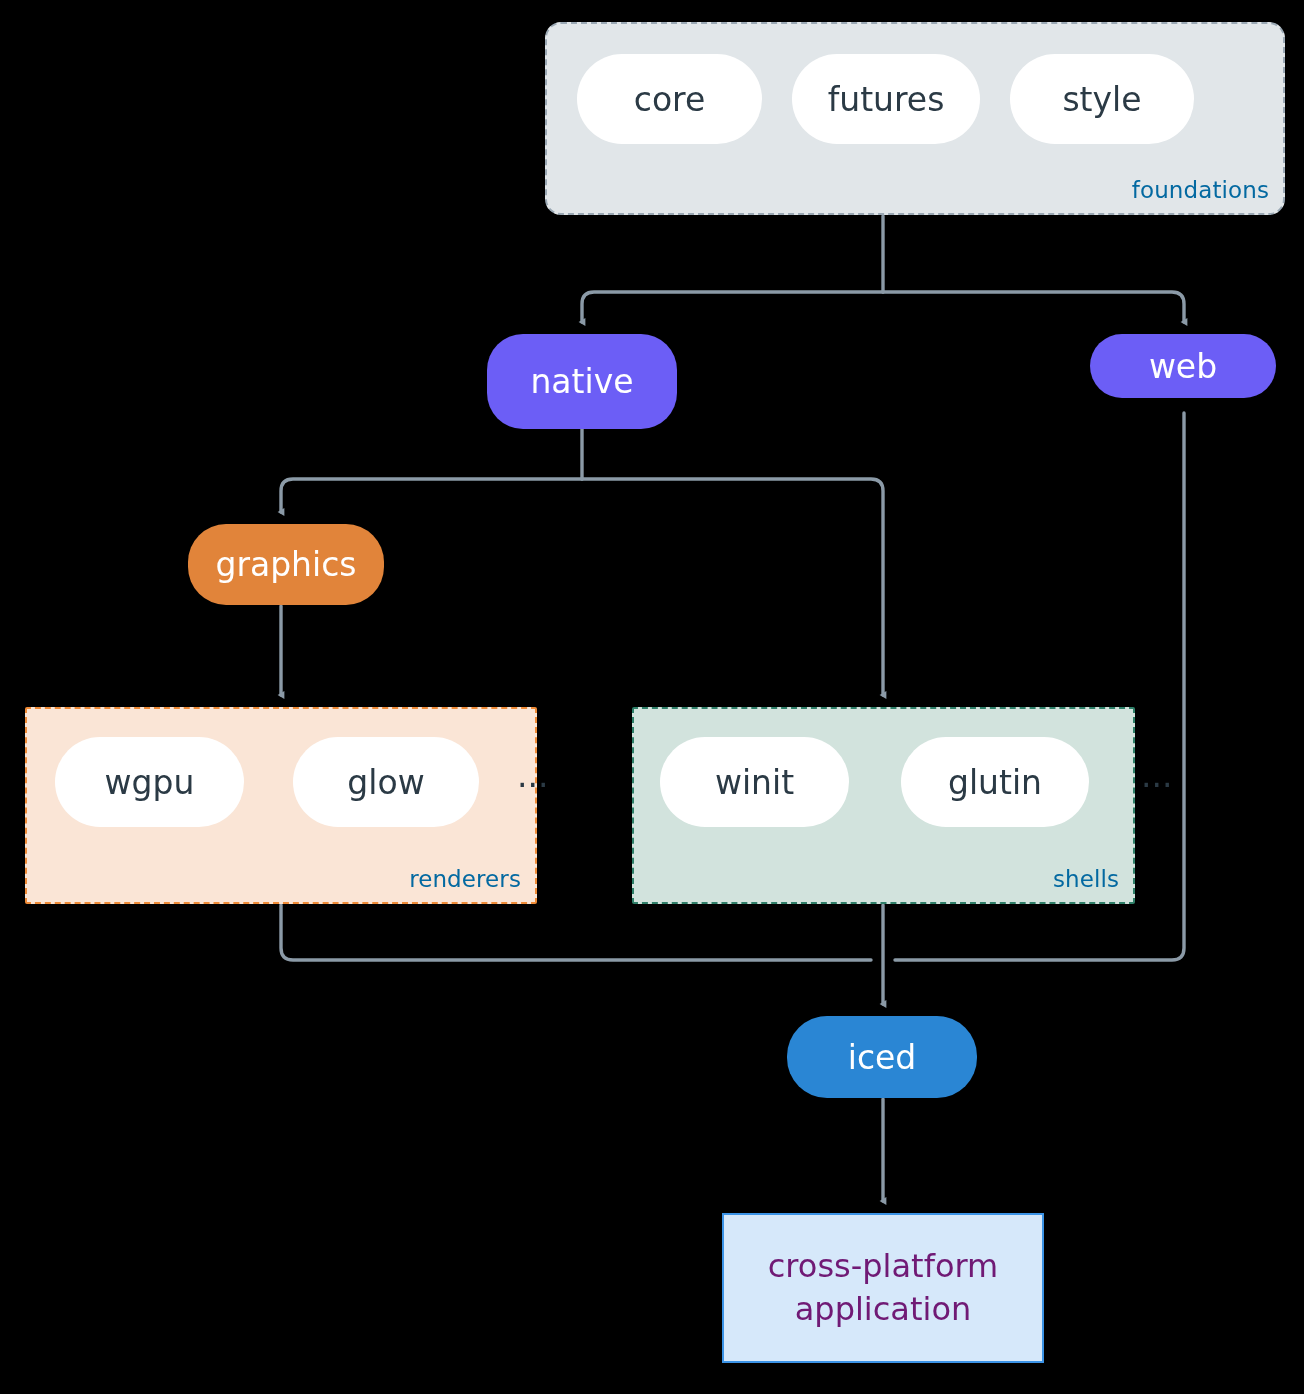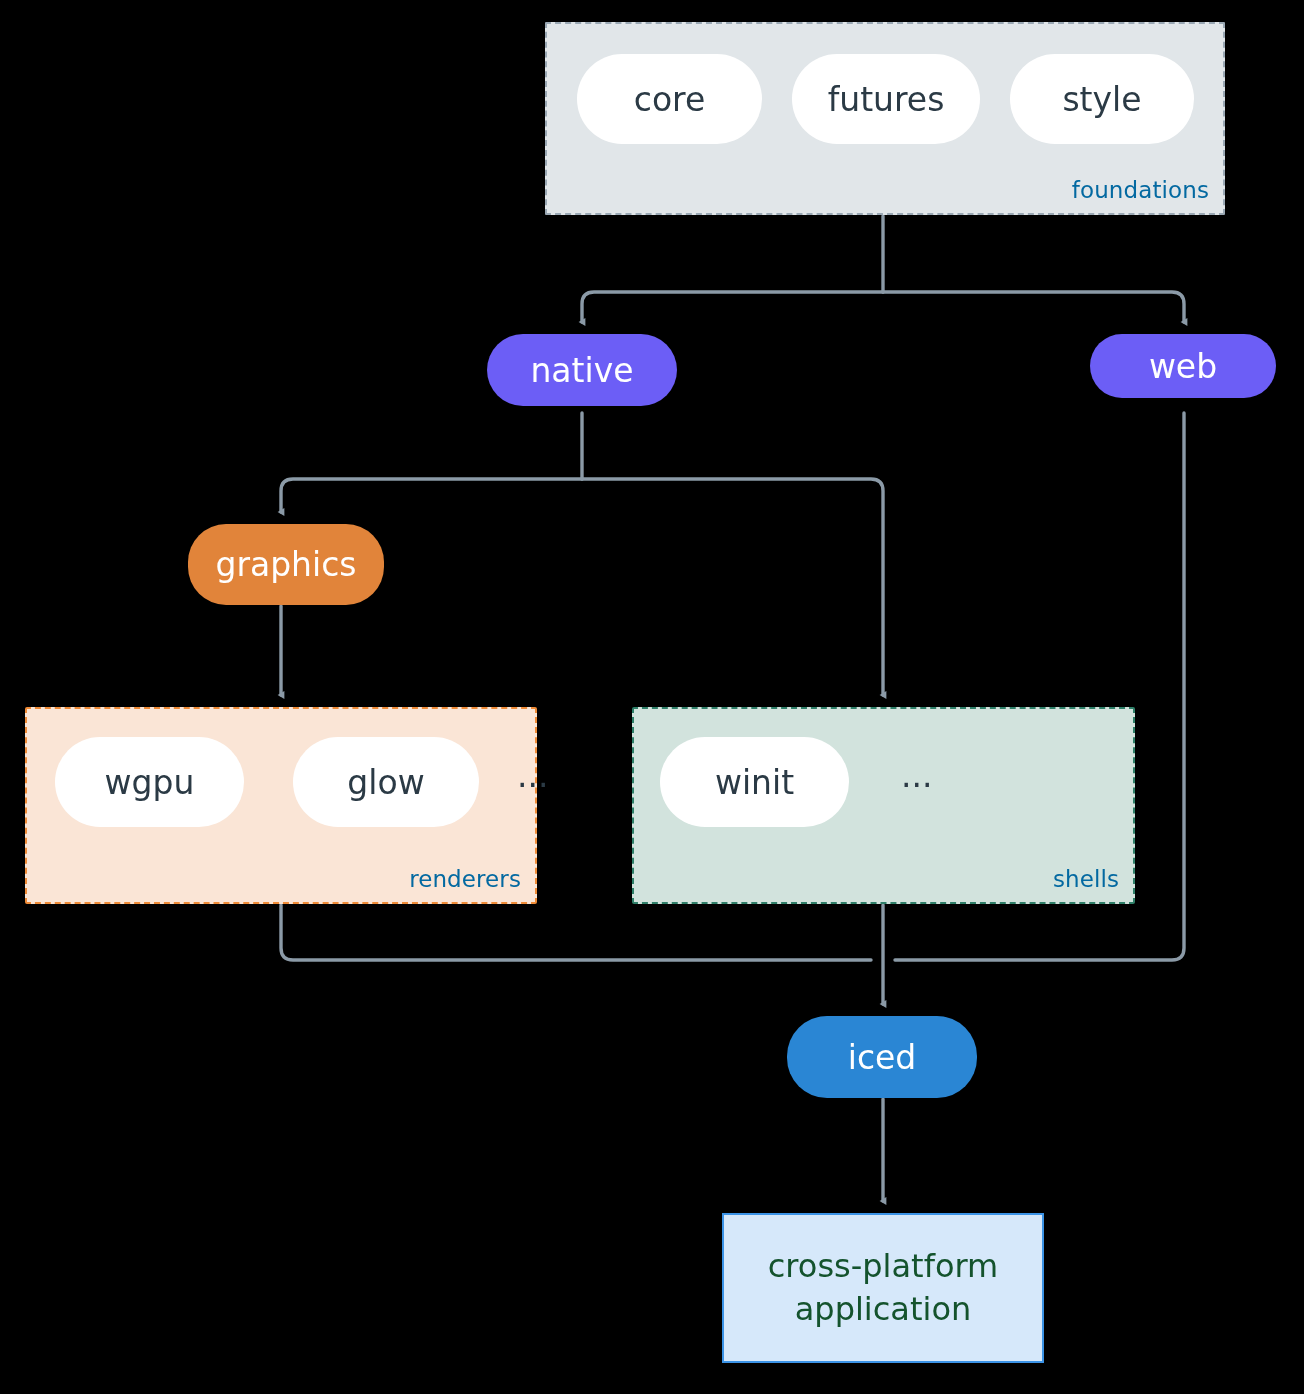--- a/index.html
+++ b/index.html
@@ -39,24 +39,24 @@
   }
   .group-pills {
     position: absolute;
     left: 0; top: 0;
     display: flex;
     align-items: center;
   }
 
   #group-foundations {
     left: 545px;  top: 22px;
-    width: 680px; height: 193px;
+    width: 740px; height: 193px;
     background: #e1e6e9;
     border: 2px dashed #9aa8b4;
-    border-radius: 1px;
+    border-radius: 16px;
     padding-left: 32px;
   }
   #group-renderers {
     left: 25px;  top: 707px;
     width: 512px; height: 197px;
     background: #fae5d6;
     border: 2px dashed #ef8b37;
     border-radius: 2px;
   }
   #group-shells {
@@ -95,21 +95,21 @@
     position: absolute;
     display: flex;
     align-items: center;
     justify-content: center;
     color: #ffffff;
     font-size: 33px;
     box-sizing: border-box;
   }
   #node-native {
     left: 487px; top: 334px;
-    width: 190px; height: 72px;
+    width: 190px; height: 95px;
     background: #6c5ef6;
     border-radius: 36px;
   }
   #node-web {
     left: 1090px; top: 334px;
     width: 186px; height: 64px;
     background: #6c5ef6;
     border-radius: 36px;
   }
   #node-graphics {
@@ -129,21 +129,21 @@
     position: absolute;
     left: 722px; top: 1213px;
     width: 322px; height: 150px;
     background: #d6e8fa;
     border: 2px solid #3b93e6;
     box-sizing: border-box;
     display: flex;
     flex-direction: column;
     align-items: center;
     justify-content: center;
-    color: #14532d;
+    color: #701a75;
     font-size: 32px;
     line-height: 1.35;
     text-align: center;
   }
 </style>
 </head>
 <body>
 
 <div id="canvas">
 
@@ -199,20 +199,21 @@
       <div class="pill-white" style="width:189px; margin-right:33px;">wgpu</div>
       <div class="pill-white" style="width:186px; margin-right:22px;">glow</div>
       <div class="ellipsis">...</div>
     </div>
     <div class="group-label">renderers</div>
   </div>
 
   <div class="group" id="group-shells">
     <div class="group-pills" style="left:26px; top:28px;gap:32px;">
       <div class="pill-white" style="width:189px; margin-right:20px;">winit</div>
+      <div class="pill-white" style="width:188px; margin-right:20px;">glutin</div>
       <div class="ellipsis">...</div>
     </div>
     <div class="group-label">shells</div>
   </div>
 
   <div class="node" id="node-iced">iced</div>
 
   <div id="box-application">
     <div>cross-platform</div>
     <div>application</div>

